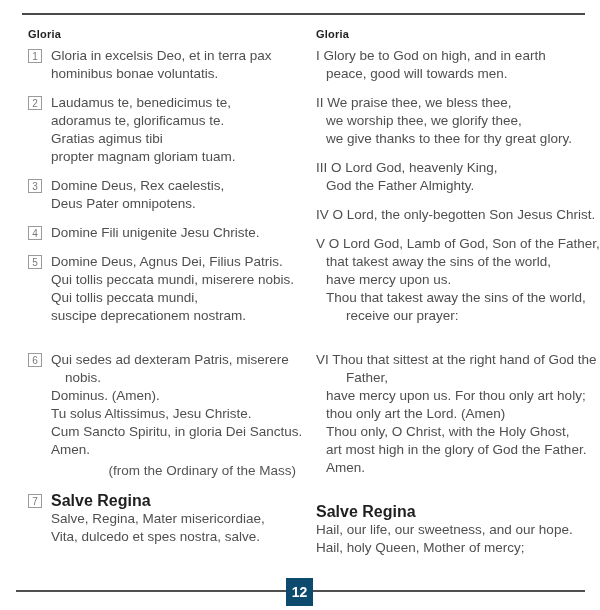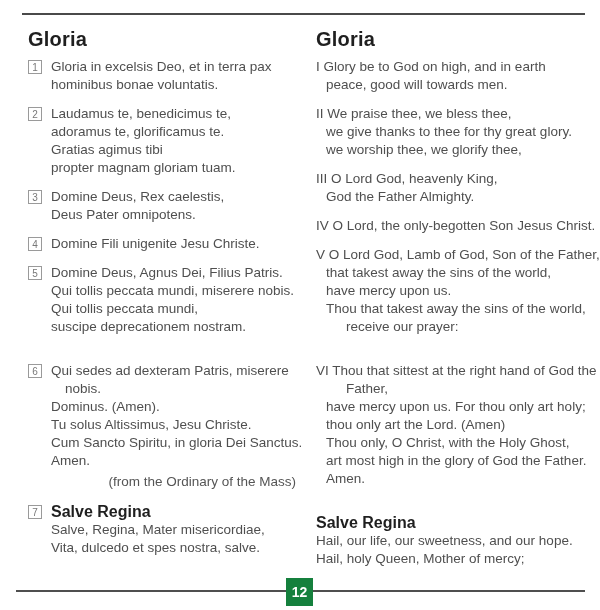--- a/index.html
+++ b/index.html
@@ -11,30 +11,30 @@
   .top-rule {
     position:absolute; left:22px; right:15px; top:13px; height:2px;
     background:#4a4a4a;
   }
   .bottom-rule {
     position:absolute; left:16px; right:15px; top:590px; height:2px;
     background:#4f4f4f;
   }
   .page-num {
     position:absolute; left:286px; top:578px; width:27px; height:28px;
-    background:#15803d; color:#ffffff; font-weight:bold; font-size:14px;
+    background:#0c4a6e; color:#ffffff; font-weight:bold; font-size:14px;
     display:flex; align-items:center; justify-content:center; z-index:2;
   }
   .columns {
     position:absolute; top:28px; left:28px; display:flex;
   }
   .col-left  { width:276px; }
   .col-right { width:276px; margin-left:12px; }
   .heading {
-    font-size:20px; font-weight:bold; color:#1f1f1f; margin:0 0 7px 0;
+    font-size:11px; font-weight:bold; color:#1f1f1f; margin:0 0 7px 0;
     letter-spacing:0.2px;
   }
   .verse { display:flex; margin-top:11px; }
   .verse.first { margin-top:0; }
   .verse.gap-lg { margin-top:26px; }
   .verse.gap-md { margin-top:12px; }
   .vnum {
     flex:0 0 14px; width:14px; height:14px; margin:2px 9px 0 0;
     border:1px solid #9a9a9a; color:#787878; font-size:10px;
     display:flex; align-items:center; justify-content:center;
@@ -137,22 +137,22 @@
     <div class="col-right">
       <h2 class="heading">Gloria</h2>
 
       <div class="rblock first">
         <div class="line">I Glory be to God on high, and in earth</div>
         <div class="line ind1">peace, good will towards men.</div>
       </div>
 
       <div class="rblock">
         <div class="line">II We praise thee, we bless thee,</div>
+        <div class="line ind1">we worship thee, we glorify thee,</div>
         <div class="line ind1">we give thanks to thee for thy great glory.</div>
-        <div class="line ind1">we worship thee, we glorify thee,</div>
       </div>
 
       <div class="rblock">
         <div class="line">III O Lord God, heavenly King,</div>
         <div class="line ind1">God the Father Almighty.</div>
       </div>
 
       <div class="rblock">
         <div class="line">IV O Lord, the only-begotten Son Jesus Christ.</div>
       </div>

